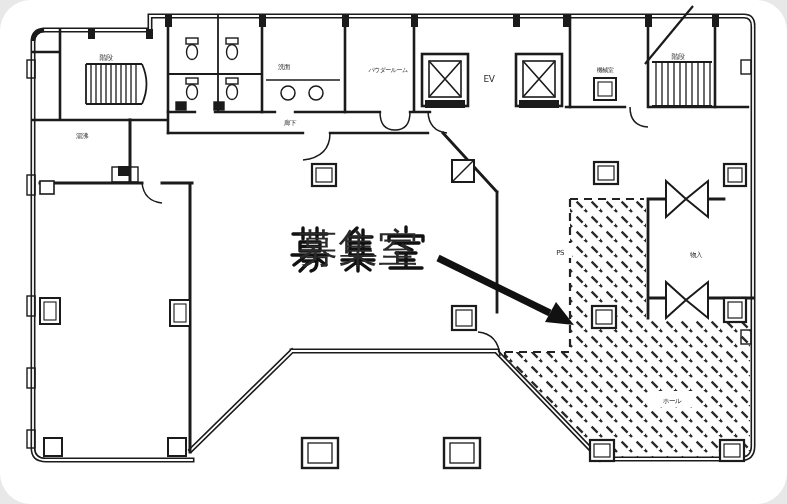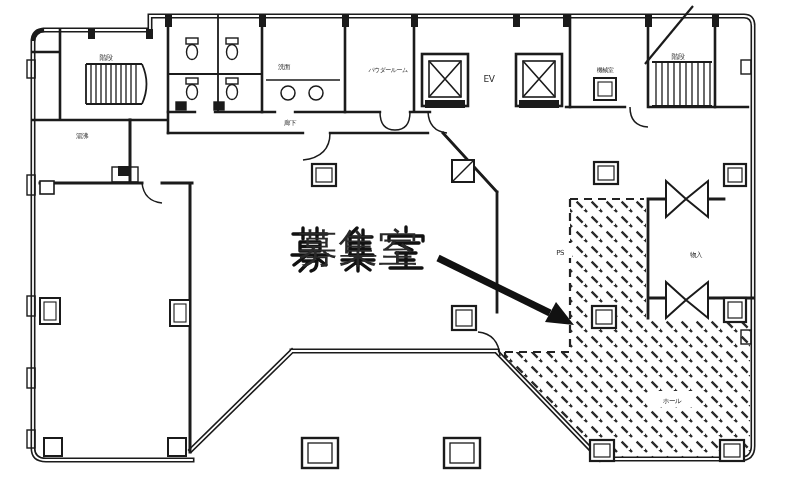--- a/index.html
+++ b/index.html
@@ -1,17 +1,17 @@
 <!DOCTYPE html>
 <html><head>
 <meta charset="utf-8">
 <style>
   html,body{margin:0;padding:0;background:#e8e8e8;}
   .stage{width:787px;height:504px;background:#ffffff;position:relative;margin:0 auto;
-         font-family:"DejaVu Sans","Liberation Sans",sans-serif;overflow:hidden;}
+         font-family:"DejaVu Sans","Liberation Sans",sans-serif;overflow:hidden;border-radius:31px;}
   svg{display:block}
   svg text{font-family:"DejaVu Sans","Liberation Sans",sans-serif;fill:#2a2a2a;}
   .lbl{letter-spacing:-0.5px}
 </style>
 </head>
 <body>
 
 <div class="stage">
 <svg width="787" height="504" viewBox="0 0 787 504">
 

